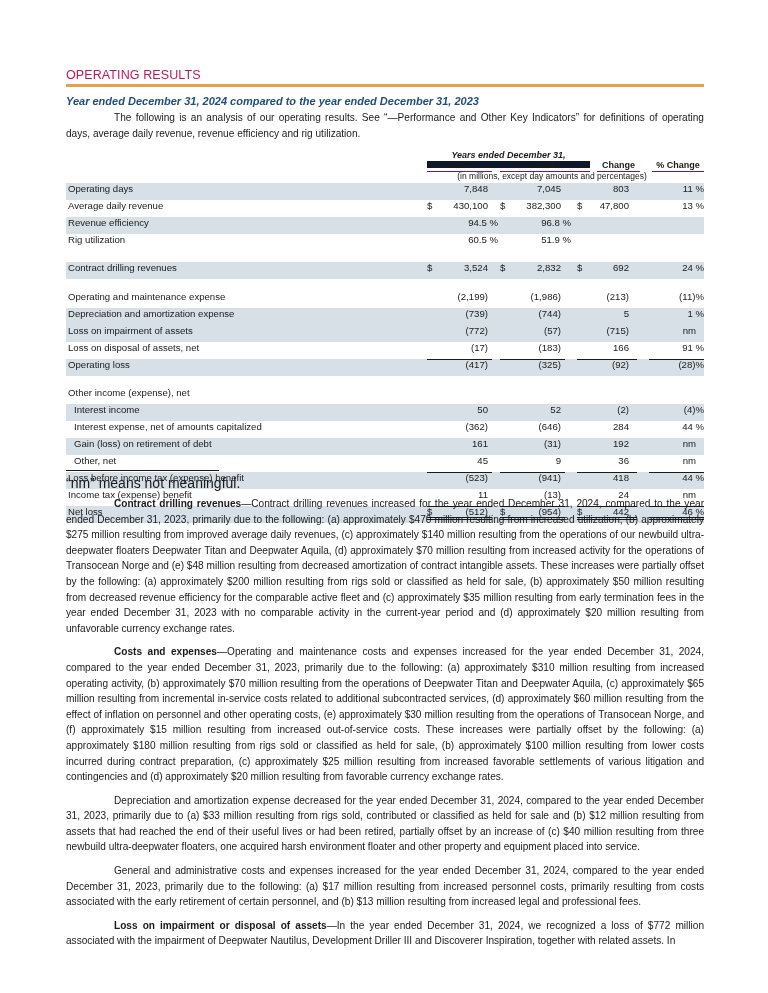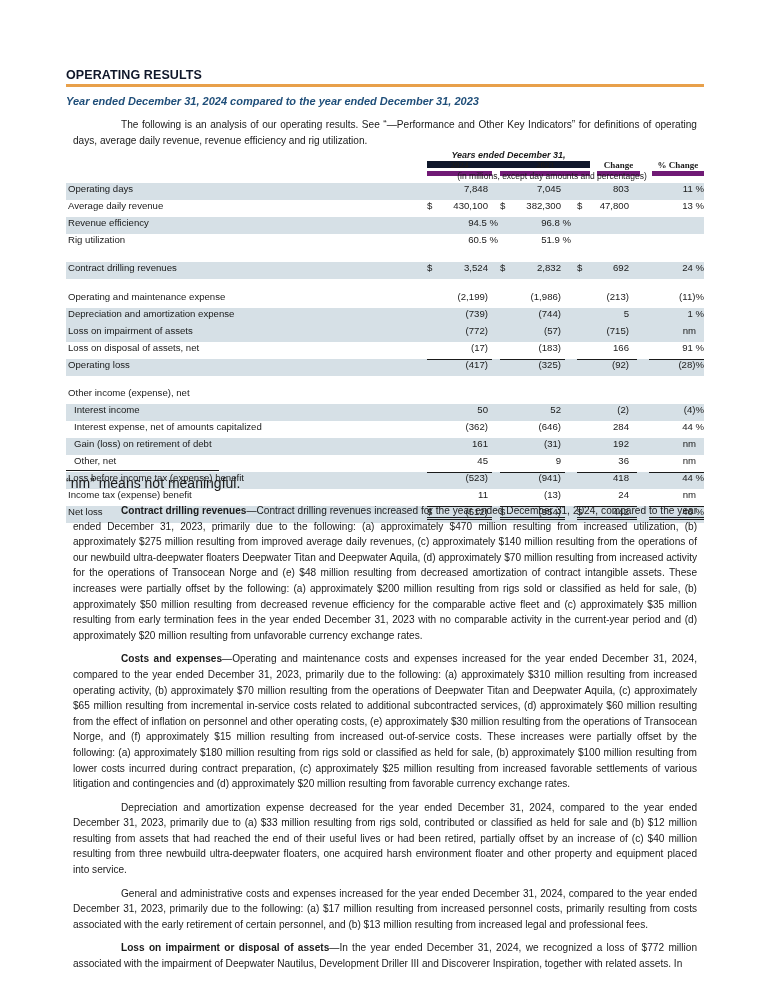--- a/index.html
+++ b/index.html
@@ -3,44 +3,44 @@
 <meta charset="utf-8">
 <style>
   html, body { margin: 0; padding: 0; background: #ffffff; }
   body {
     width: 768px; height: 993px; position: relative; overflow: hidden;
     font-family: "Liberation Sans", sans-serif; color: #1a1a1a;
   }
   .page { position: absolute; left: 66px; top: 0; width: 638px; }
   .section-title {
     position: absolute; top: 68px; left: 0;
-    font-size: 12.5px; font-weight: bold; color: #0f172a; letter-spacing: 0.1px;
+    font-size: 12.5px; font-weight: normal; color: #be185d; letter-spacing: 0.1px;
   }
   .orange-rule {
     position: absolute; top: 84px; left: 0; width: 638px; height: 3px; background: #e8a04a;
   }
   .subtitle {
     position: absolute; top: 95px; left: 0;
     font-size: 11px; font-weight: bold; font-style: italic; color: #1f4e79;
   }
   p.body {
-    margin: 7px; font-size: 10.1px; line-height: 15.6px; text-align: justify;
+    margin: 0; font-size: 10.1px; line-height: 15.6px; text-align: justify;
     text-indent: 48px;
   }
   .intro { position: absolute; top: 110px; left: 0; width: 638px; }
 
   
   .tbl { position: absolute; top: 145px; left: 0; width: 638px; font-size: 9.6px; }
   .hdr-group {
     position: absolute; left: 361px; width: 163px; text-align: center; font-weight: bold;
     font-size: 9px; border-bottom: 7px solid #0f172a; top: 4px; height: 12px; line-height: 12px; font-style: italic;
   }
   .hdr-col {
     position: absolute; top: 14px; height: 12px; line-height: 12px; text-align: center;
-    font-weight: bold; font-size: 9px; border-bottom: 5px solid #701a75; font-family: Liberation Serif, serif;
+    font-weight: bold; font-size: 9px; border-bottom: 1px solid #701a75;
   }
   .hdr-note {
     position: absolute; top: 26px; left: 361px; width: 250px; text-align: center;
     font-size: 8.5px; font-weight: normal; line-height: 11px;
   }
   .rows { position: absolute; top: 38px; left: 0; width: 638px; }
   .row { position: relative; height: 17px; line-height: 11.4px; }
   .row.shade { background: #d6e0e6; }
   .row .lbl { position: absolute; left: 2px; top: 0; white-space: nowrap; }
   .row .lbl.indent { left: 8px; }

